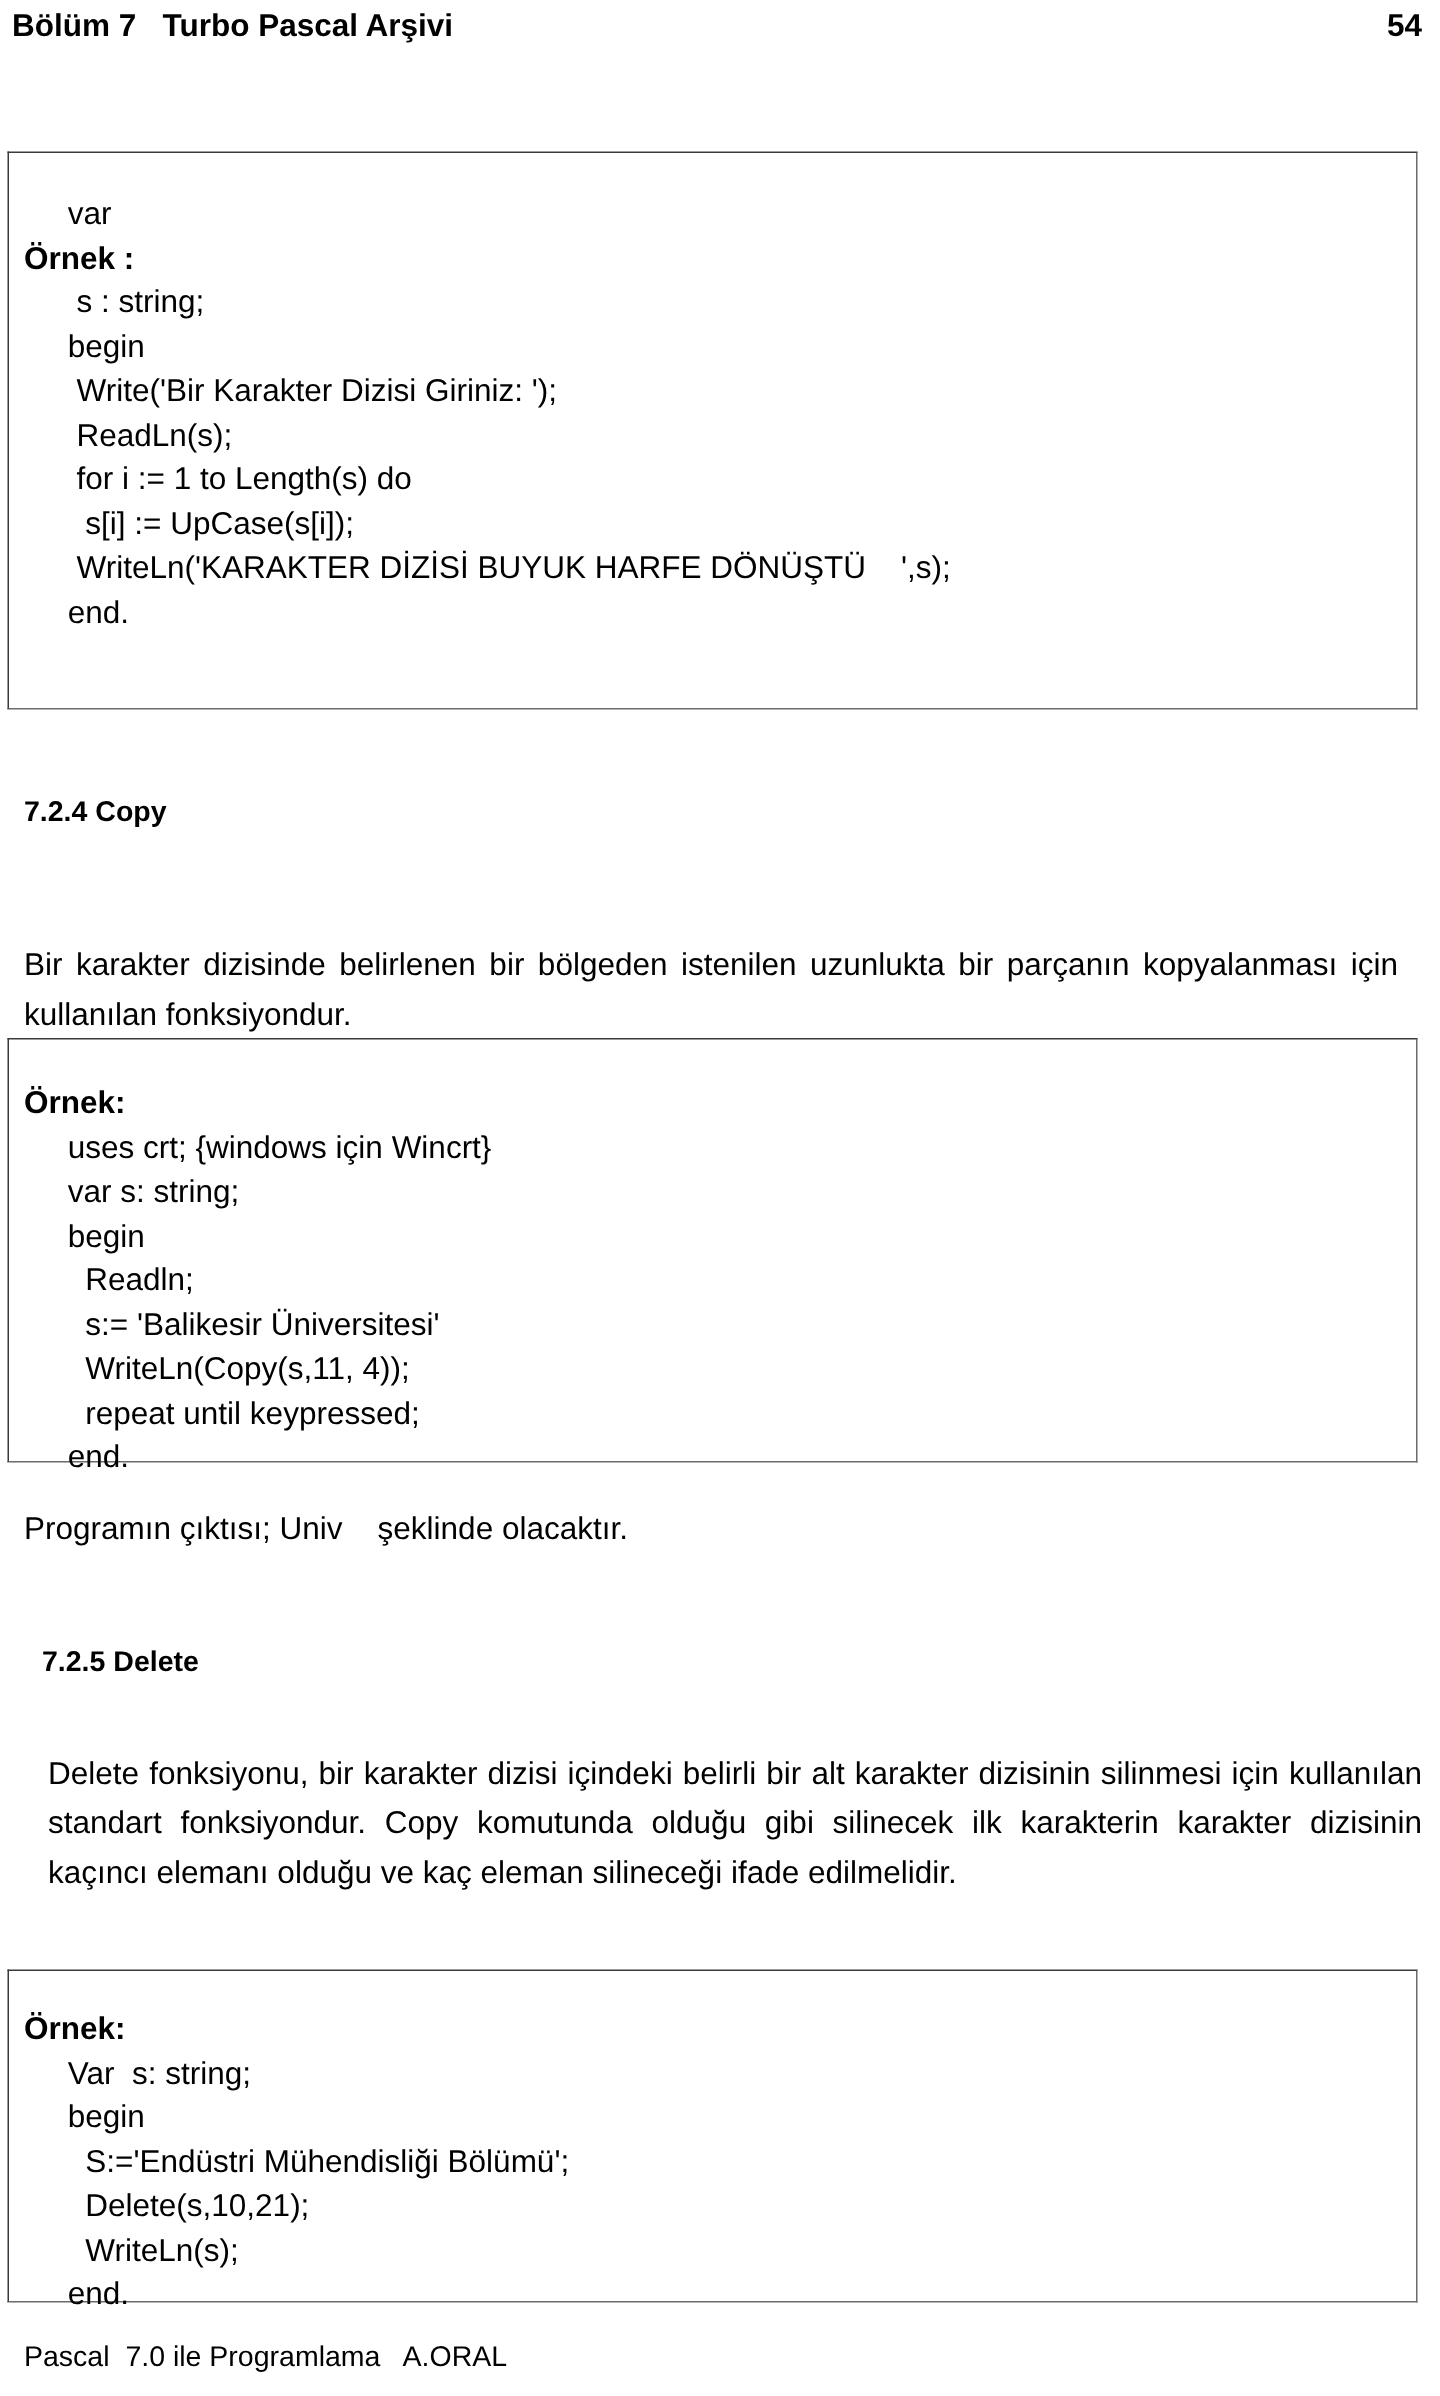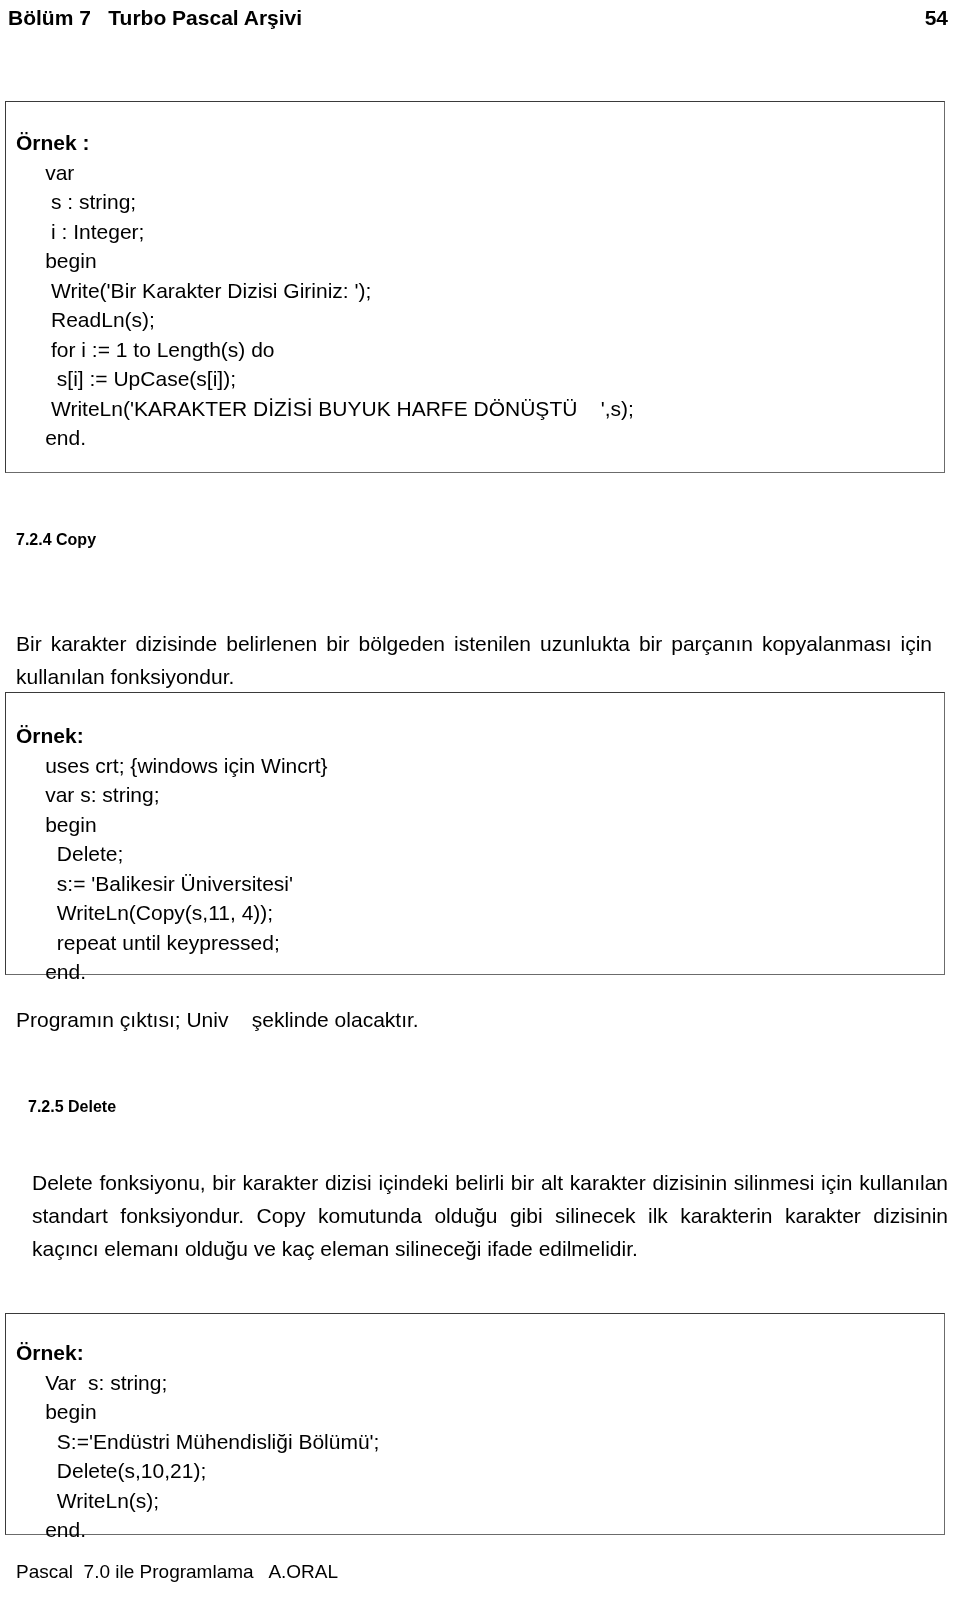--- a/index.html
+++ b/index.html
@@ -64,21 +64,21 @@
     color: #000000;
   }
   .code-line.title {
     font-weight: bold;
   }
 
   
   .heading {
     position: absolute;
     left: 16px;
-    font-size: 16px;
+    font-size: 19px;
     font-weight: bold;
     white-space: pre;
   }
 
   
   .para {
     position: absolute;
     left: 16px;
     width: 916px;
     font-size: 21px;
@@ -105,45 +105,44 @@
 
 <div class="page">
 
   <div class="runhead">
     <span class="left">Bölüm 7   Turbo Pascal Arşivi</span>
     <span class="right">54</span>
   </div>
 
   <div class="codebox" id="box1" style="top:101px; height:372px;">
     <div class="inner" style="padding:26px 0 0 10px;">
+      <div class="code-line">     var</div>
       <div class="code-line title">Örnek :</div>
-      <div class="code-line">     var</div>
       <div class="code-line">      s : string;</div>
-      <div class="code-line">      i : Integer;</div>
       <div class="code-line">     begin</div>
       <div class="code-line">      Write('Bir Karakter Dizisi Giriniz: ');</div>
       <div class="code-line">      ReadLn(s);</div>
       <div class="code-line">      for i := 1 to Length(s) do</div>
       <div class="code-line">       s[i] := UpCase(s[i]);</div>
       <div class="code-line">      WriteLn('KARAKTER DİZİSİ BUYUK HARFE DÖNÜŞTÜ    ',s);</div>
       <div class="code-line">     end.</div>
     </div>
   </div>
 
   <div class="heading" style="top:531px;">7.2.4 Copy</div>
 
   <div class="para" style="top:601px;margin-top:26px;">Bir karakter dizisinde belirlenen bir bölgeden  istenilen uzunlukta bir parçanın kopyalanması için kullanılan fonksiyondur.</div>
 
   <div class="codebox" id="box2" style="top:692px; height:283px;">
     <div class="inner" style="padding:28px 0 0 10px;">
       <div class="code-line title">Örnek:</div>
       <div class="code-line">     uses crt; {windows için Wincrt}</div>
       <div class="code-line">     var s: string;</div>
       <div class="code-line">     begin</div>
-      <div class="code-line">       Delete;</div>
+      <div class="code-line">       Readln;</div>
       <div class="code-line">       s:= 'Balikesir Üniversitesi'</div>
       <div class="code-line">       WriteLn(Copy(s,11, 4));</div>
       <div class="code-line">       repeat until keypressed;</div>
       <div class="code-line">     end.</div>
     </div>
   </div>
 
   <div class="para nojust" style="top:1003px;">Programın çıktısı; Univ    şeklinde olacaktır.</div>
 
   <div class="heading" style="top:1098px;margin-left:12px;">7.2.5 Delete</div>

